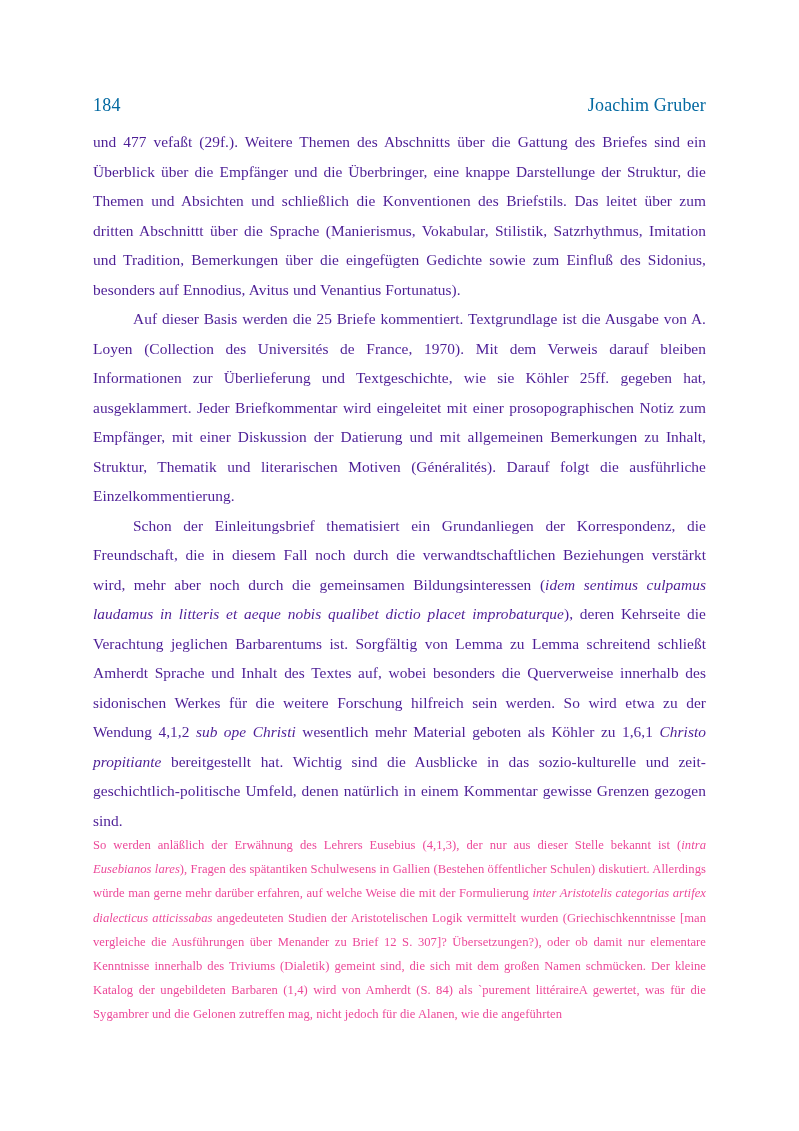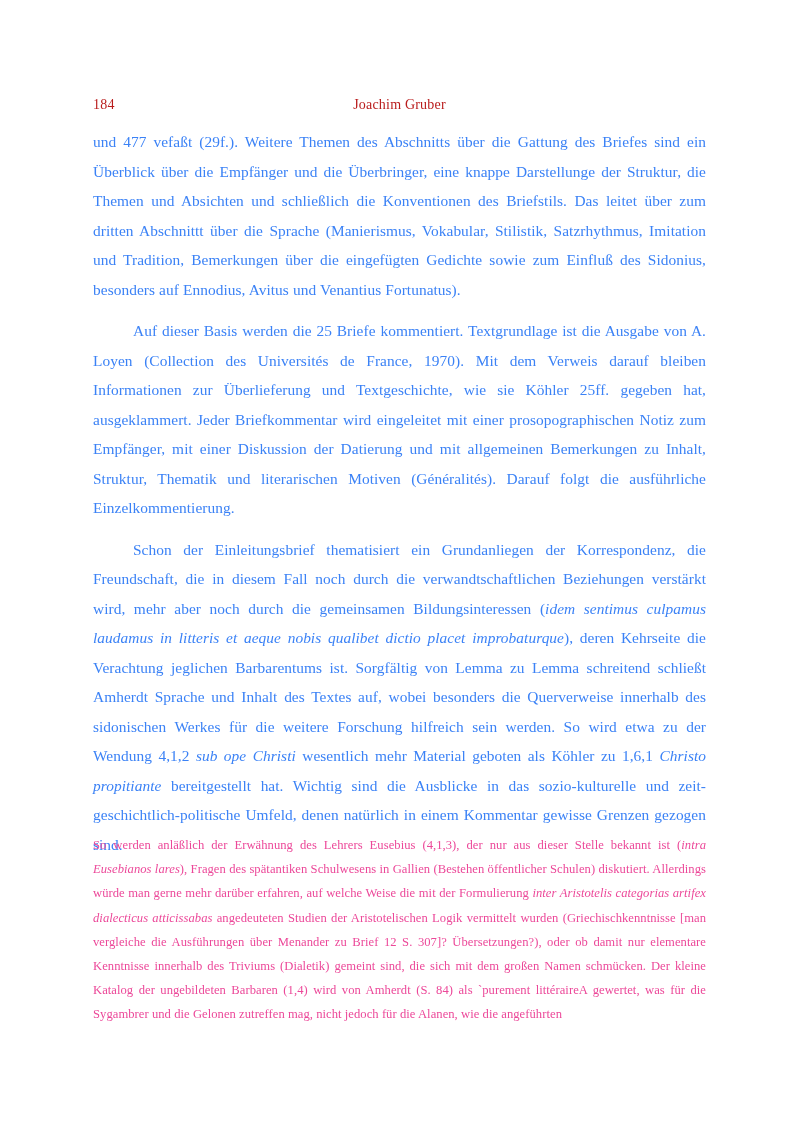--- a/index.html
+++ b/index.html
@@ -19,62 +19,62 @@
     color: #1a1a1a;
   }
 
   
   .running-head {
     position: absolute;
     left: 93px;
     top: 95px;
     width: 613px;
     height: 20px;
-    font-size: 14px;
+    font-size: 18px;
     line-height: 20px;
-    color: #b91c1c;
+    color: #0369a1;
   }
   .running-head .folio {
     position: absolute;
     left: 0;
     top: 0;
     letter-spacing: 0.3px;
   }
   .running-head .author {
     position: absolute;
     left: 0;
     top: 0;
     width: 613px;
-    text-align: center;
+    text-align: right;
     letter-spacing: 0.2px;
   }
 
   
   .textblock {
     position: absolute;
     left: 93px;
     top: 127px;
     width: 613px;
   }
 
   p.body {
     margin: 0;
     font-size: 15.4px;
     line-height: 29.5px;
     text-align: justify;
     text-justify: inter-word;
-    color: #3b82f6;
+    color: #4c1d95;
     letter-spacing: 0.05px;
     word-spacing: 0.2px;
   }
   p.body.indent {
     text-indent: 40px;
   }
   p.body + p.body {
-    margin-top: 12px;
+    margin-top: 0;
   }
 
   
   .smallblock {
     position: absolute;
     left: 93px;
     top: 833px;
     width: 613px;
   }
   p.small {

